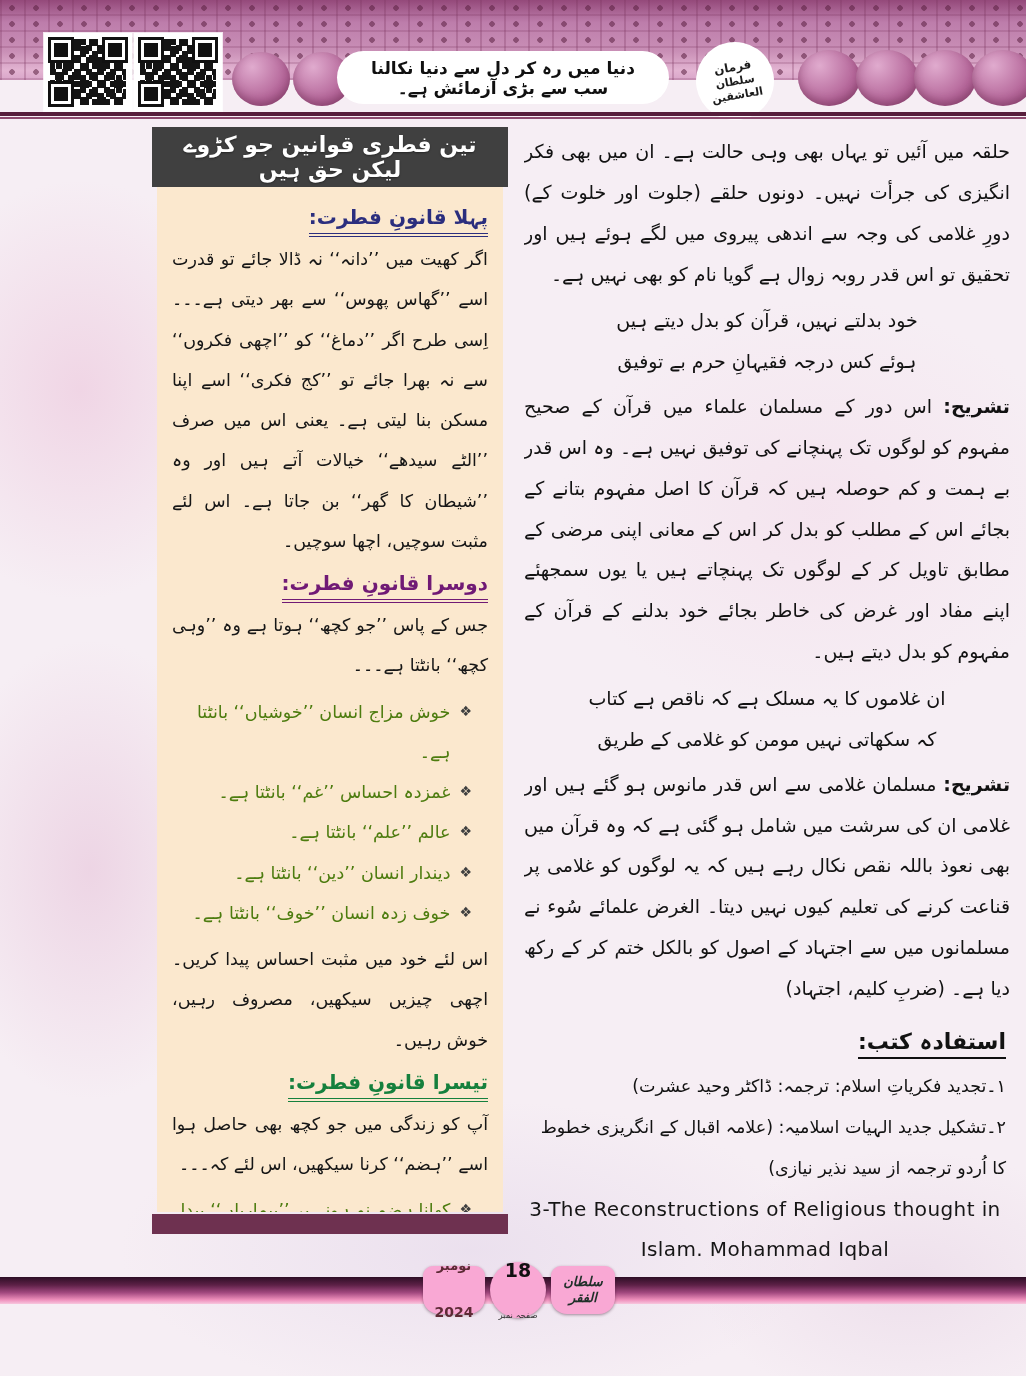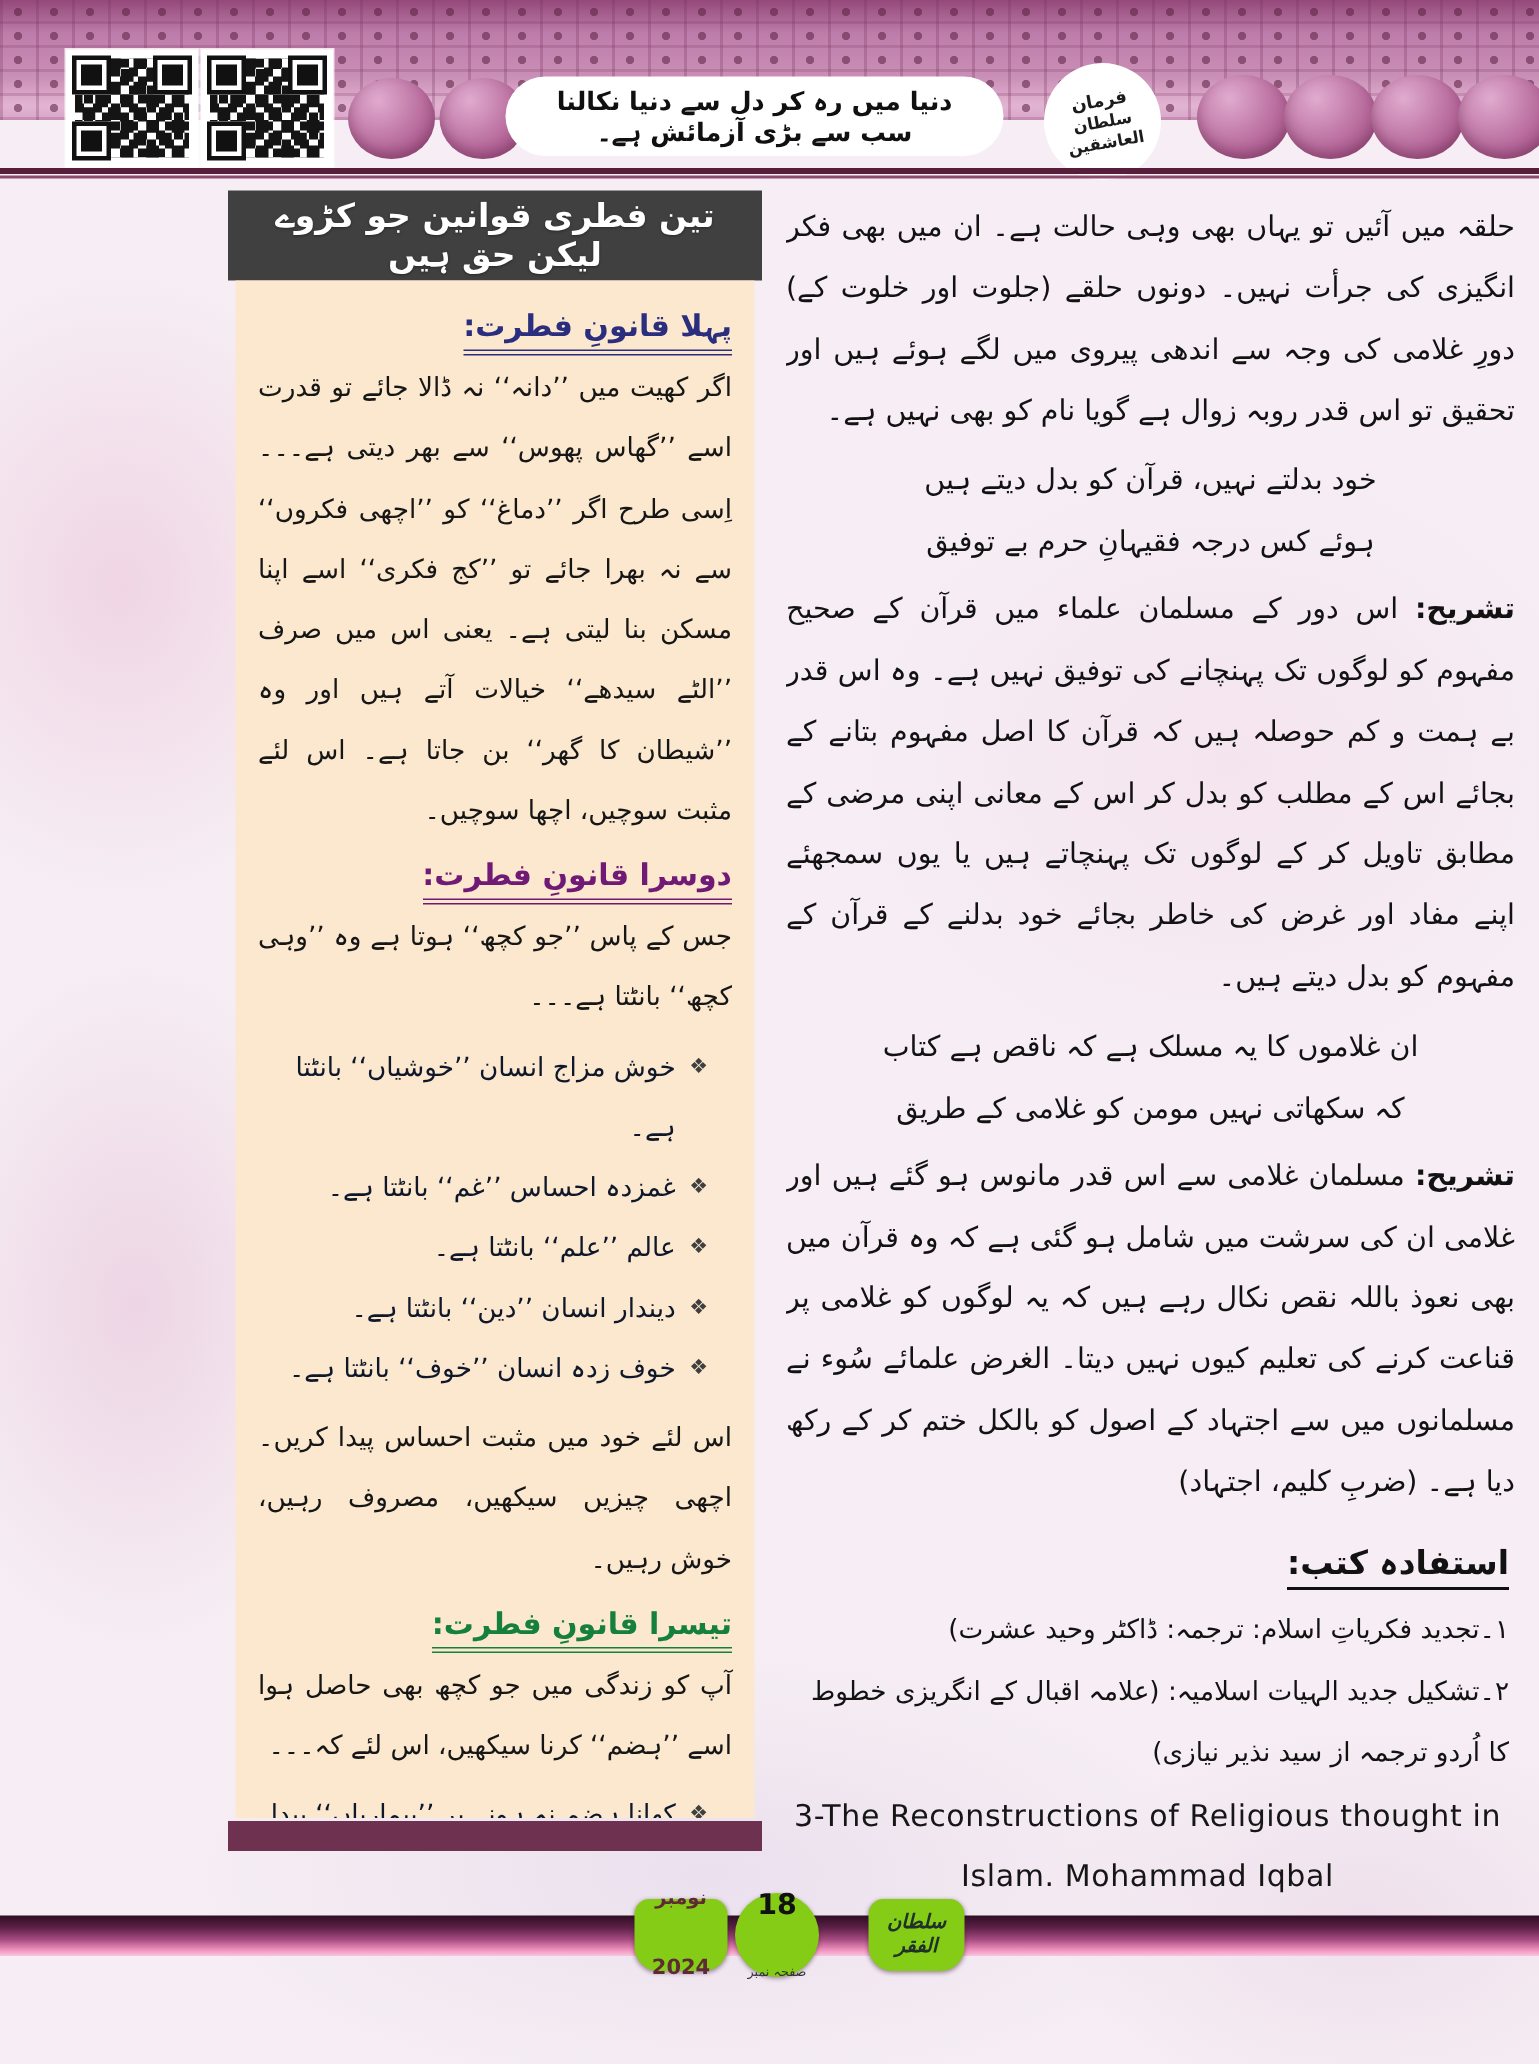--- a/index.html
+++ b/index.html
@@ -70,53 +70,53 @@
   .col-body{
     background:#fbe8ce;margin:0 5px;padding:8px 15px 10px;direction:rtl;
     height:1025px;overflow:hidden;box-sizing:border-box;
   }
   .sec-heading{margin:10px 0 10px;text-align:right;font-size:20px;font-weight:bold;}
   .sec-heading span{border-bottom:4px double currentColor;padding-bottom:4px;}
   .sec-para{font-size:17.5px;line-height:2.3;margin:6px 0;color:#161616;text-align:justify;}
   .sec-para:empty{display:none;margin:0;}
   .bullet-row{display:flex;gap:9px;padding-right:16px;align-items:flex-start;}
   .bullet-icon{color:#3f3f3f;font-size:14px;line-height:2.85;flex:0 0 auto;}
-  .bullet-text{font-size:17.5px;line-height:2.3;color:#0f172a;}
+  .bullet-text{font-size:17.5px;line-height:2.3;color:#4d7c0f;}
   .col-footer{height:20px;background:#6e3150;margin-top:2px;}
 
   
   .right-col{position:absolute;left:524px;top:131px;width:486px;direction:rtl;color:#121212;height:1140px;overflow:hidden;}
   .para{font-size:19px;line-height:2.15;text-align:justify;margin:0 0 6px;}
   .couplet{text-align:center;font-size:19px;line-height:2.15;margin:2px 0 4px;}
   .tashreeh-label{font-weight:bold;}
   .refs-heading{font-size:22px;font-weight:bold;text-align:right;margin:20px 4px 12px 0;}
   .refs-heading span{border-bottom:2px solid #101010;padding-bottom:3px;}
   .ref{font-size:17.5px;line-height:2.35;text-align:right;padding-right:4px;}
   .ref.lang-en{direction:ltr;text-align:center;font-size:20px;line-height:2.0;letter-spacing:.4px;color:#161616;}
 
   
   .footer-bar{
     position:absolute;left:0;top:1277px;width:1026px;height:27px;
     background:linear-gradient(#2d0e25,#5d2147 30%,#a2487f 58%,#ee8ebb 84%,#f8c6de);
   }
-  .badge{position:absolute;background:#84cc16;box-shadow:0 1px 3px rgba(60,20,45,.45);gap:30px;}
+  .badge{position:absolute;background:#f9a8d4;box-shadow:0 1px 3px rgba(60,20,45,.45);gap:30px;}
   .date-tab{
     left:423px;top:1266px;width:62px;height:48px;border-radius:10px 10px 16px 16px;
     display:flex;flex-direction:column;align-items:center;justify-content:center;
     direction:rtl;color:#5d2a35;font-weight:bold;line-height:1.15;
   }
   .date-tab .month{font-size:13px;} .date-tab .year{font-size:14px;}
   .page-circle{
     left:490px;top:1262px;width:56px;height:56px;border-radius:50%;
     display:flex;flex-direction:column;align-items:center;justify-content:center;direction:rtl;line-height:1.1;
   }
   .page-circle .num{font-size:19px;font-weight:bold;color:#111;}
   .page-circle .lbl{font-size:8.5px;color:#333;}
   .logo-tab{
-    left:579px;top:1266px;width:64px;height:48px;border-radius:10px 10px 16px 16px;
+    left:551px;top:1266px;width:64px;height:48px;border-radius:10px 10px 16px 16px;
     display:flex;align-items:center;justify-content:center;direction:rtl;
     font-size:13px;font-weight:bold;font-style:italic;color:#20302a;text-align:center;line-height:1.2;padding:0 4px;box-sizing:border-box;
   }
 </style>
 </head>
 <body>
 
 <div class="page">
 
   <div class="blob b1"></div>

